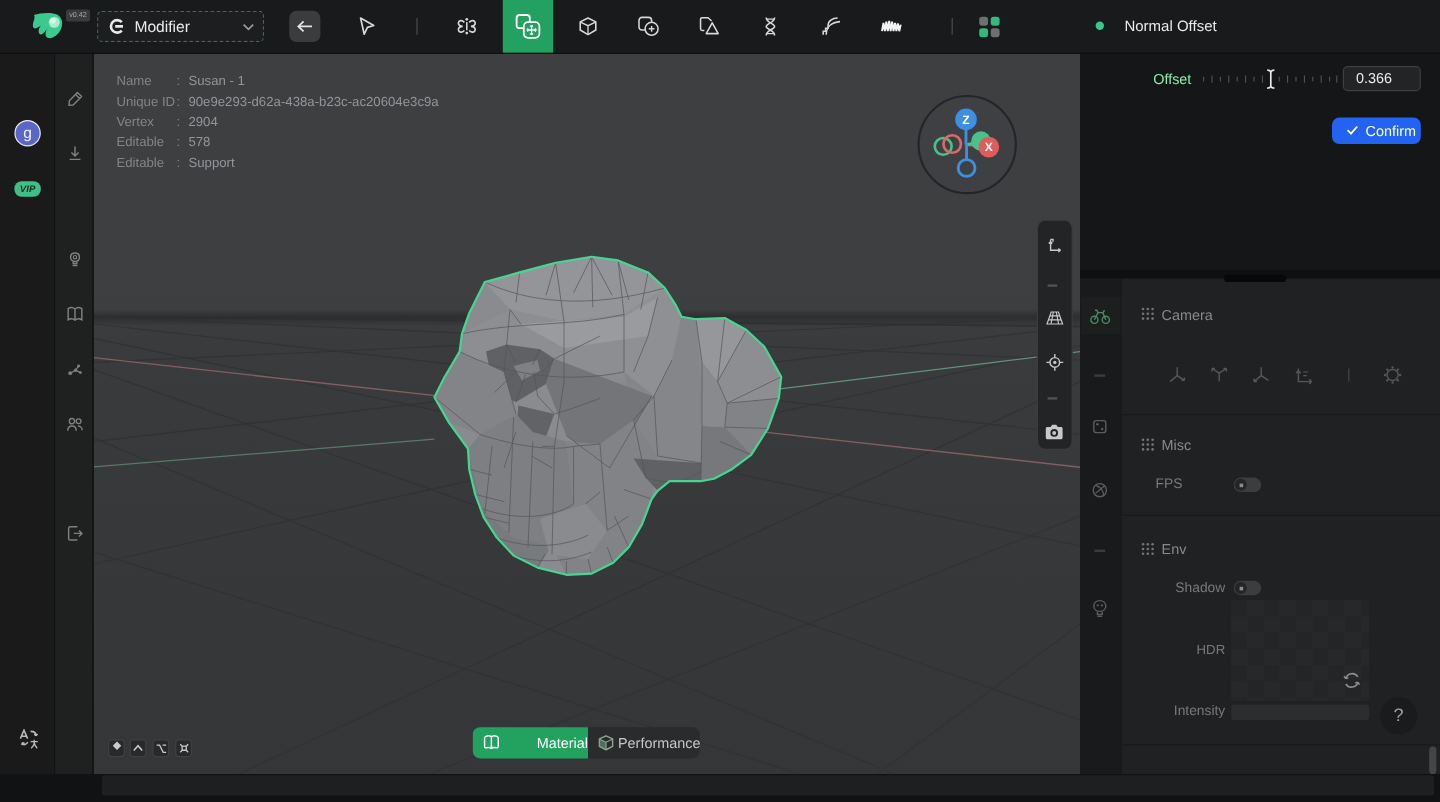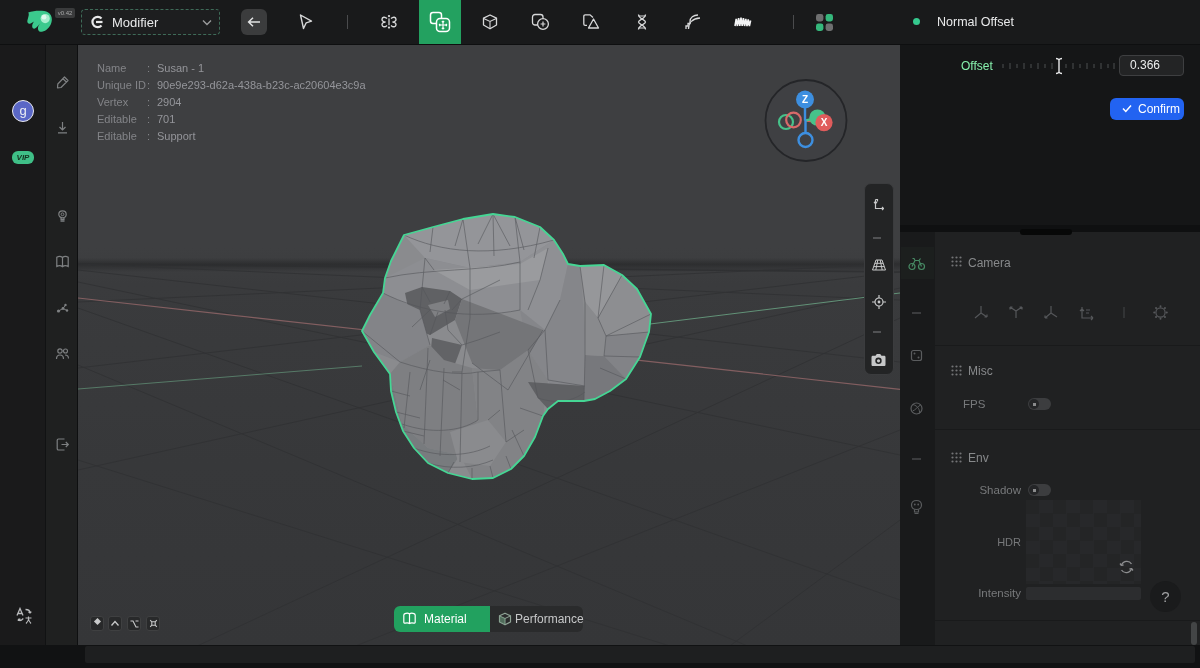--- a/index.html
+++ b/index.html
@@ -107,21 +107,21 @@
     <circle cx="-1" cy="-21" r="9" fill="#3d8fe0"></circle>
     <text x="-1" y="-17.5" fill="#fff" font-size="10" font-weight="bold" text-anchor="middle" font-family="Liberation Sans">Z</text>
     <circle cx="-0.5" cy="19.5" r="7" fill="#3f4043" stroke="#3d8fe0" stroke-width="2.4"></circle>
   </g>
 </svg>
 
 <div style="position:absolute;left:19px;top:18px;font-size:11px;color:#838488;width:420px;white-space:nowrap">
   <div style="position:relative;height:17px"><span>Name</span><span style="position:absolute;left:50px">:</span><span style="position:absolute;left:60px;color:#94959a">Susan - 1</span></div>
   <div style="position:relative;height:17px"><span>Unique ID</span><span style="position:absolute;left:50px">:</span><span style="position:absolute;left:60px;color:#94959a">90e9e293-d62a-438a-b23c-ac20604e3c9a</span></div>
   <div style="position:relative;height:17px"><span>Vertex</span><span style="position:absolute;left:50px">:</span><span style="position:absolute;left:60px;color:#94959a">2904</span></div>
-  <div style="position:relative;height:17px"><span>Editable</span><span style="position:absolute;left:50px">:</span><span style="position:absolute;left:60px;color:#94959a">701</span></div>
+  <div style="position:relative;height:17px"><span>Editable</span><span style="position:absolute;left:50px">:</span><span style="position:absolute;left:60px;color:#94959a">578</span></div>
   <div style="position:relative;height:17px"><span>Editable</span><span style="position:absolute;left:50px">:</span><span style="position:absolute;left:60px;color:#94959a">Support</span></div>
 </div>
 
 <div style="position:absolute;left:786px;top:139px;width:30px;height:192px;background:#232425;border:1px solid #3b3c3e;border-radius:7px"></div>
 <svg style="position:absolute;left:793px;top:153px" width="16" height="16" viewBox="0 0 16 16">
         <path d="M4.5 2.5 L4.5 11.5 L13 11.5 M4.5 4.5 L3 6 M4.5 4.5 L6 6 M11 10 L12.5 11.5 M11 13 L12.5 11.5 M4.5 2.5 L6.5 2.5 L6.5 4.5" fill="none" stroke="#c7c8c9" stroke-width="1.2"></path>
       </svg>
 <div style="position:absolute;left:795px;top:193px;width:8px;height:1.5px;background:#515254"></div>
 <svg style="position:absolute;left:793px;top:214px" width="16" height="14" viewBox="0 0 16 14">
         <path d="M5 2 L11 2 L14.5 12 L1.5 12 Z M6.8 2 L4.8 12 M9.2 2 L11.2 12 M4 5.3 L12 5.3 M3 8.6 L13 8.6" fill="none" stroke="#c7c8c9" stroke-width="1"></path>
@@ -146,21 +146,21 @@
           <path d="M0.5 1 L3 1 L6 7 L8.5 7 M5.5 1 L8.5 1" stroke="#c9cacb" stroke-width="1.1" fill="none"></path>
         </svg></div>
 <div class="kcap" style="left:68px;top:572px"><svg width="9" height="9" viewBox="0 0 9 9" style="margin-top:2px">
           <path d="M2.8 2.8 L6.2 2.8 L6.2 6.2 L2.8 6.2 Z M2.8 2.8 L1.2 1.2 M6.2 2.8 L7.8 1.2 M2.8 6.2 L1.2 7.8 M6.2 6.2 L7.8 7.8" stroke="#c9cacb" stroke-width="1.1" fill="none"></path>
         </svg></div>
 
 <div style="position:absolute;left:316px;top:562px;width:96px;height:26px;background:#22a15f;border-radius:6px 0 0 6px"></div>
 <svg style="position:absolute;left:324px;top:568px" width="15" height="13" viewBox="0 0 15 13">
         <path d="M7.5 2 C6.3 1 4.5 1 3 1.6 C2.2 1.9 1.8 2.3 1.8 3.2 L1.8 10 C1.8 11 2.4 11.4 3.4 11.1 C4.8 10.7 6.4 10.8 7.5 11.6 C8.6 10.8 10.2 10.7 11.6 11.1 C12.6 11.4 13.2 11 13.2 10 L13.2 3.2 C13.2 2.3 12.8 1.9 12 1.6 C10.5 1 8.7 1 7.5 2 Z M7.5 2 L7.5 11.6" fill="none" stroke="#fff" stroke-width="1.2"></path>
       </svg>
-<div style="position:absolute;left:346px;top:568px;width:66px;height:14px;color:#fff;font-size:12px;text-align:left">Material</div>
+<div style="position:absolute;left:346px;top:568px;width:66px;height:14px;color:#fff;font-size:12px;text-align:right">Material</div>
 <div style="position:absolute;left:412px;top:562px;width:93px;height:26px;background:#2a2b2c;border-radius:0 6px 6px 0"></div>
 <svg style="position:absolute;left:420px;top:568px" width="14" height="14" viewBox="0 0 14 14">
         <path d="M7 1.2 L12.5 3.8 L12.5 10 L7 12.8 L1.5 10 L1.5 3.8 Z" fill="none" stroke="#8fa396" stroke-width="1.2" stroke-linejoin="round"></path>
         <path d="M1.7 4 L7 6.5 L12.3 4 M7 6.5 L7 12.6" stroke="#8fa396" stroke-width="1" fill="none"></path>
         <path d="M1.7 4 L7 6.5 L7 12.6 L1.5 10 Z" fill="#71a283" opacity=".55"></path>
       </svg>
 <div style="position:absolute;left:437px;top:568px;width:68px;height:14px;color:#c6c7c8;font-size:12px;text-align:center">Performance</div>
 </div>
 <div class="abs" id="topbar"></div>
 <div class="abs" id="leftbar"></div>

